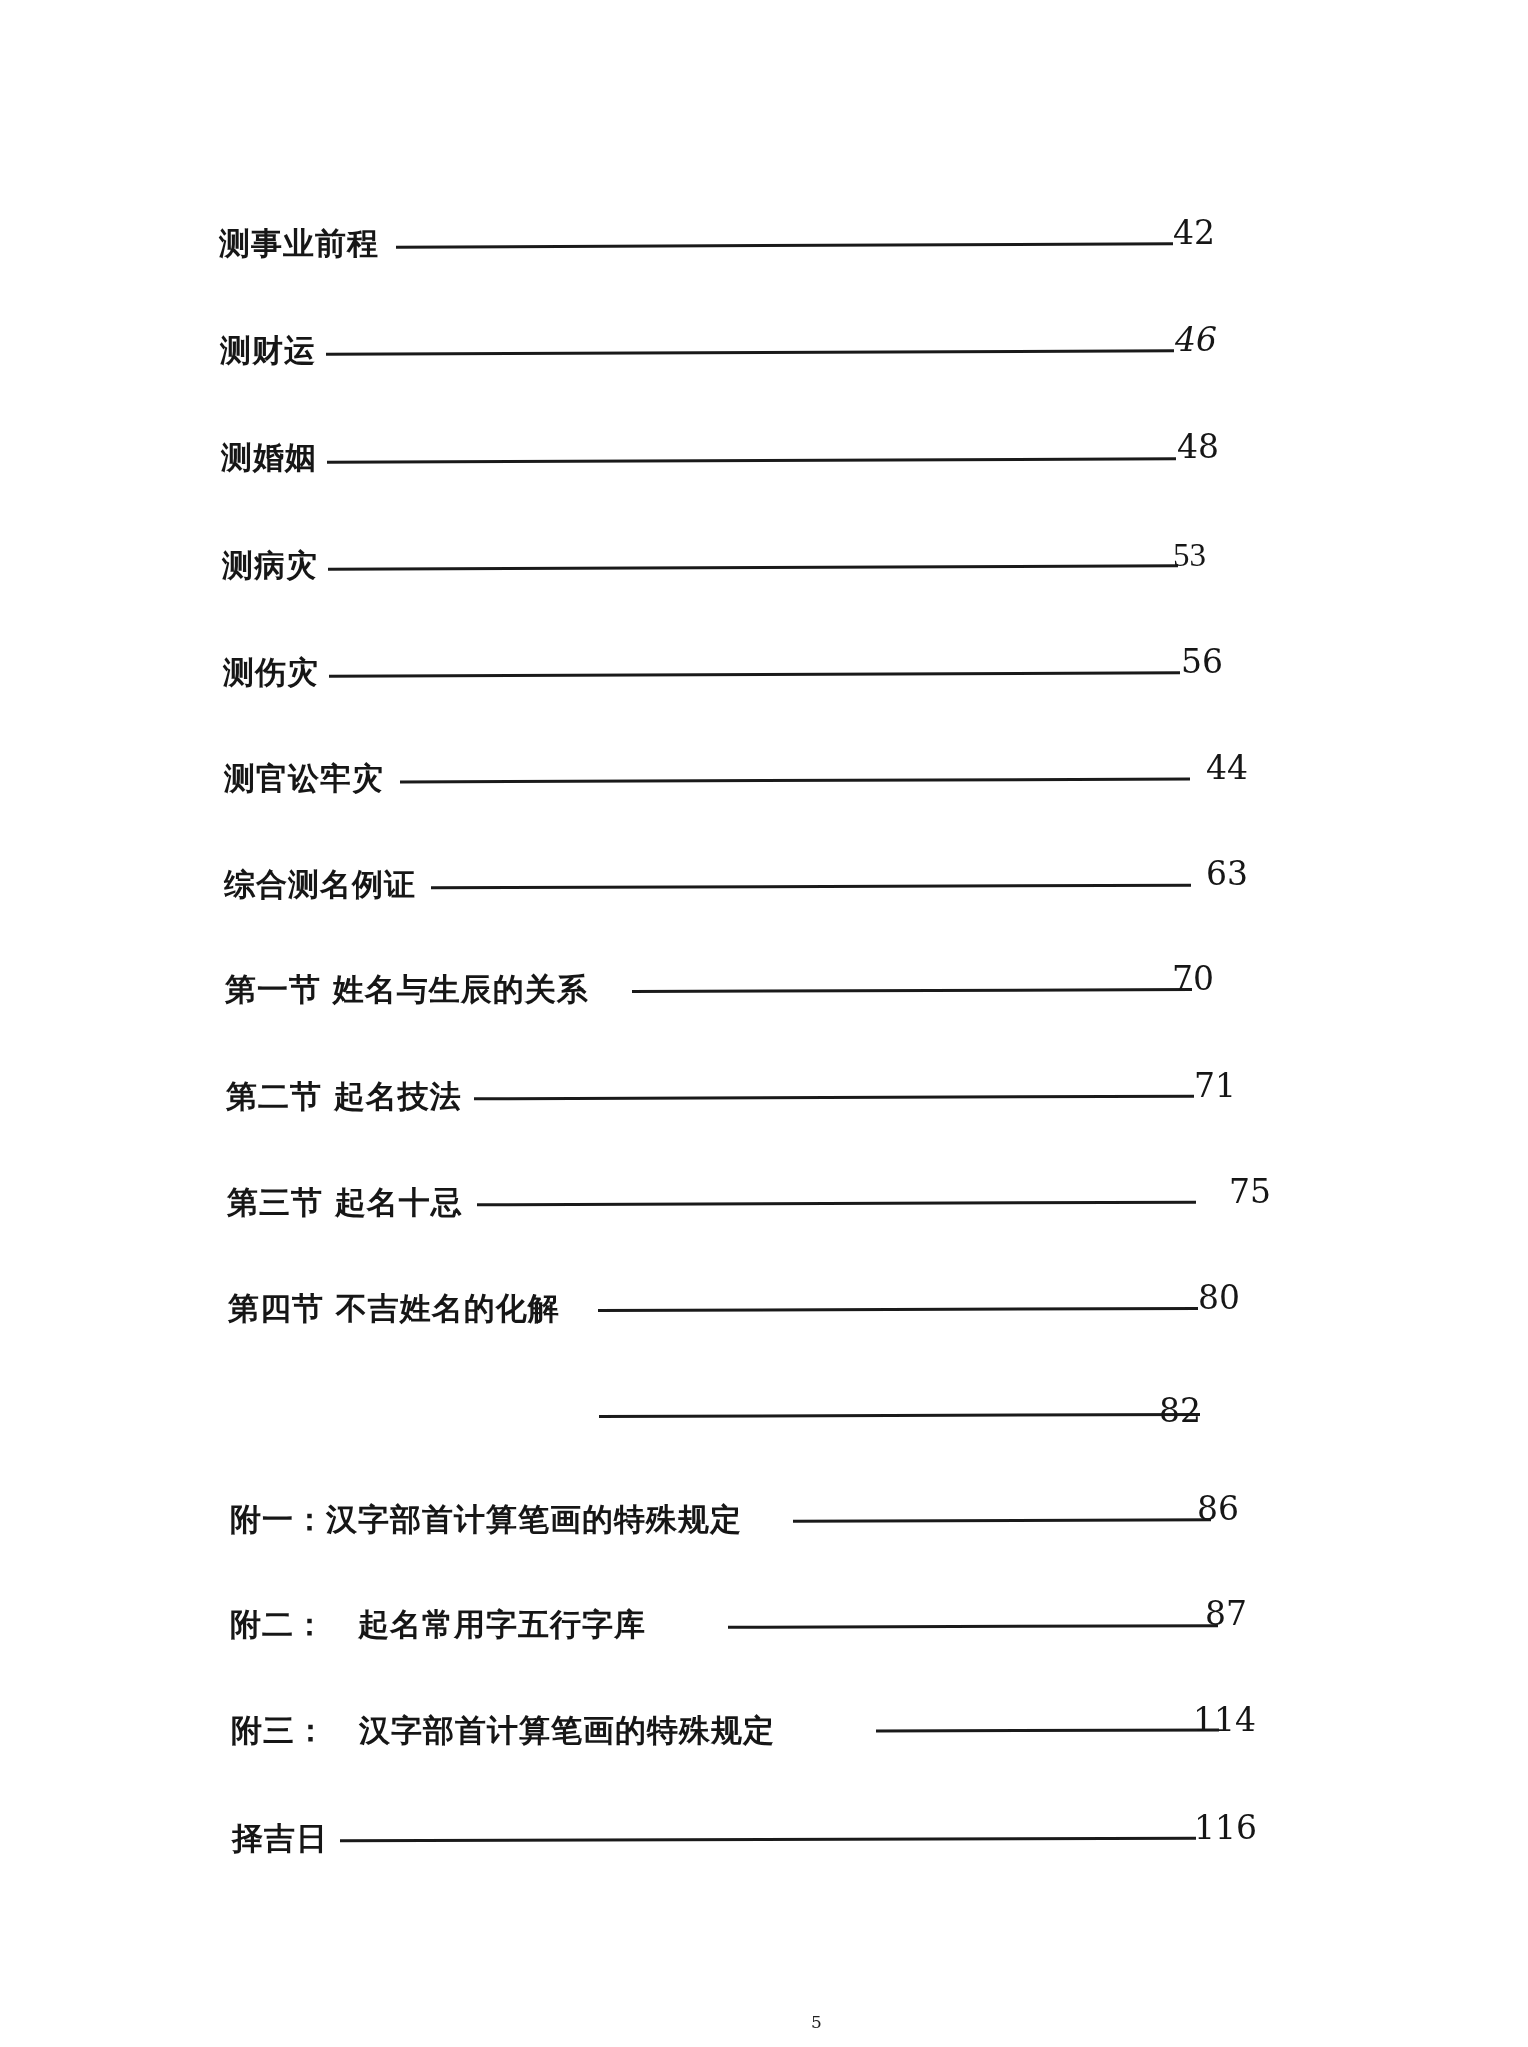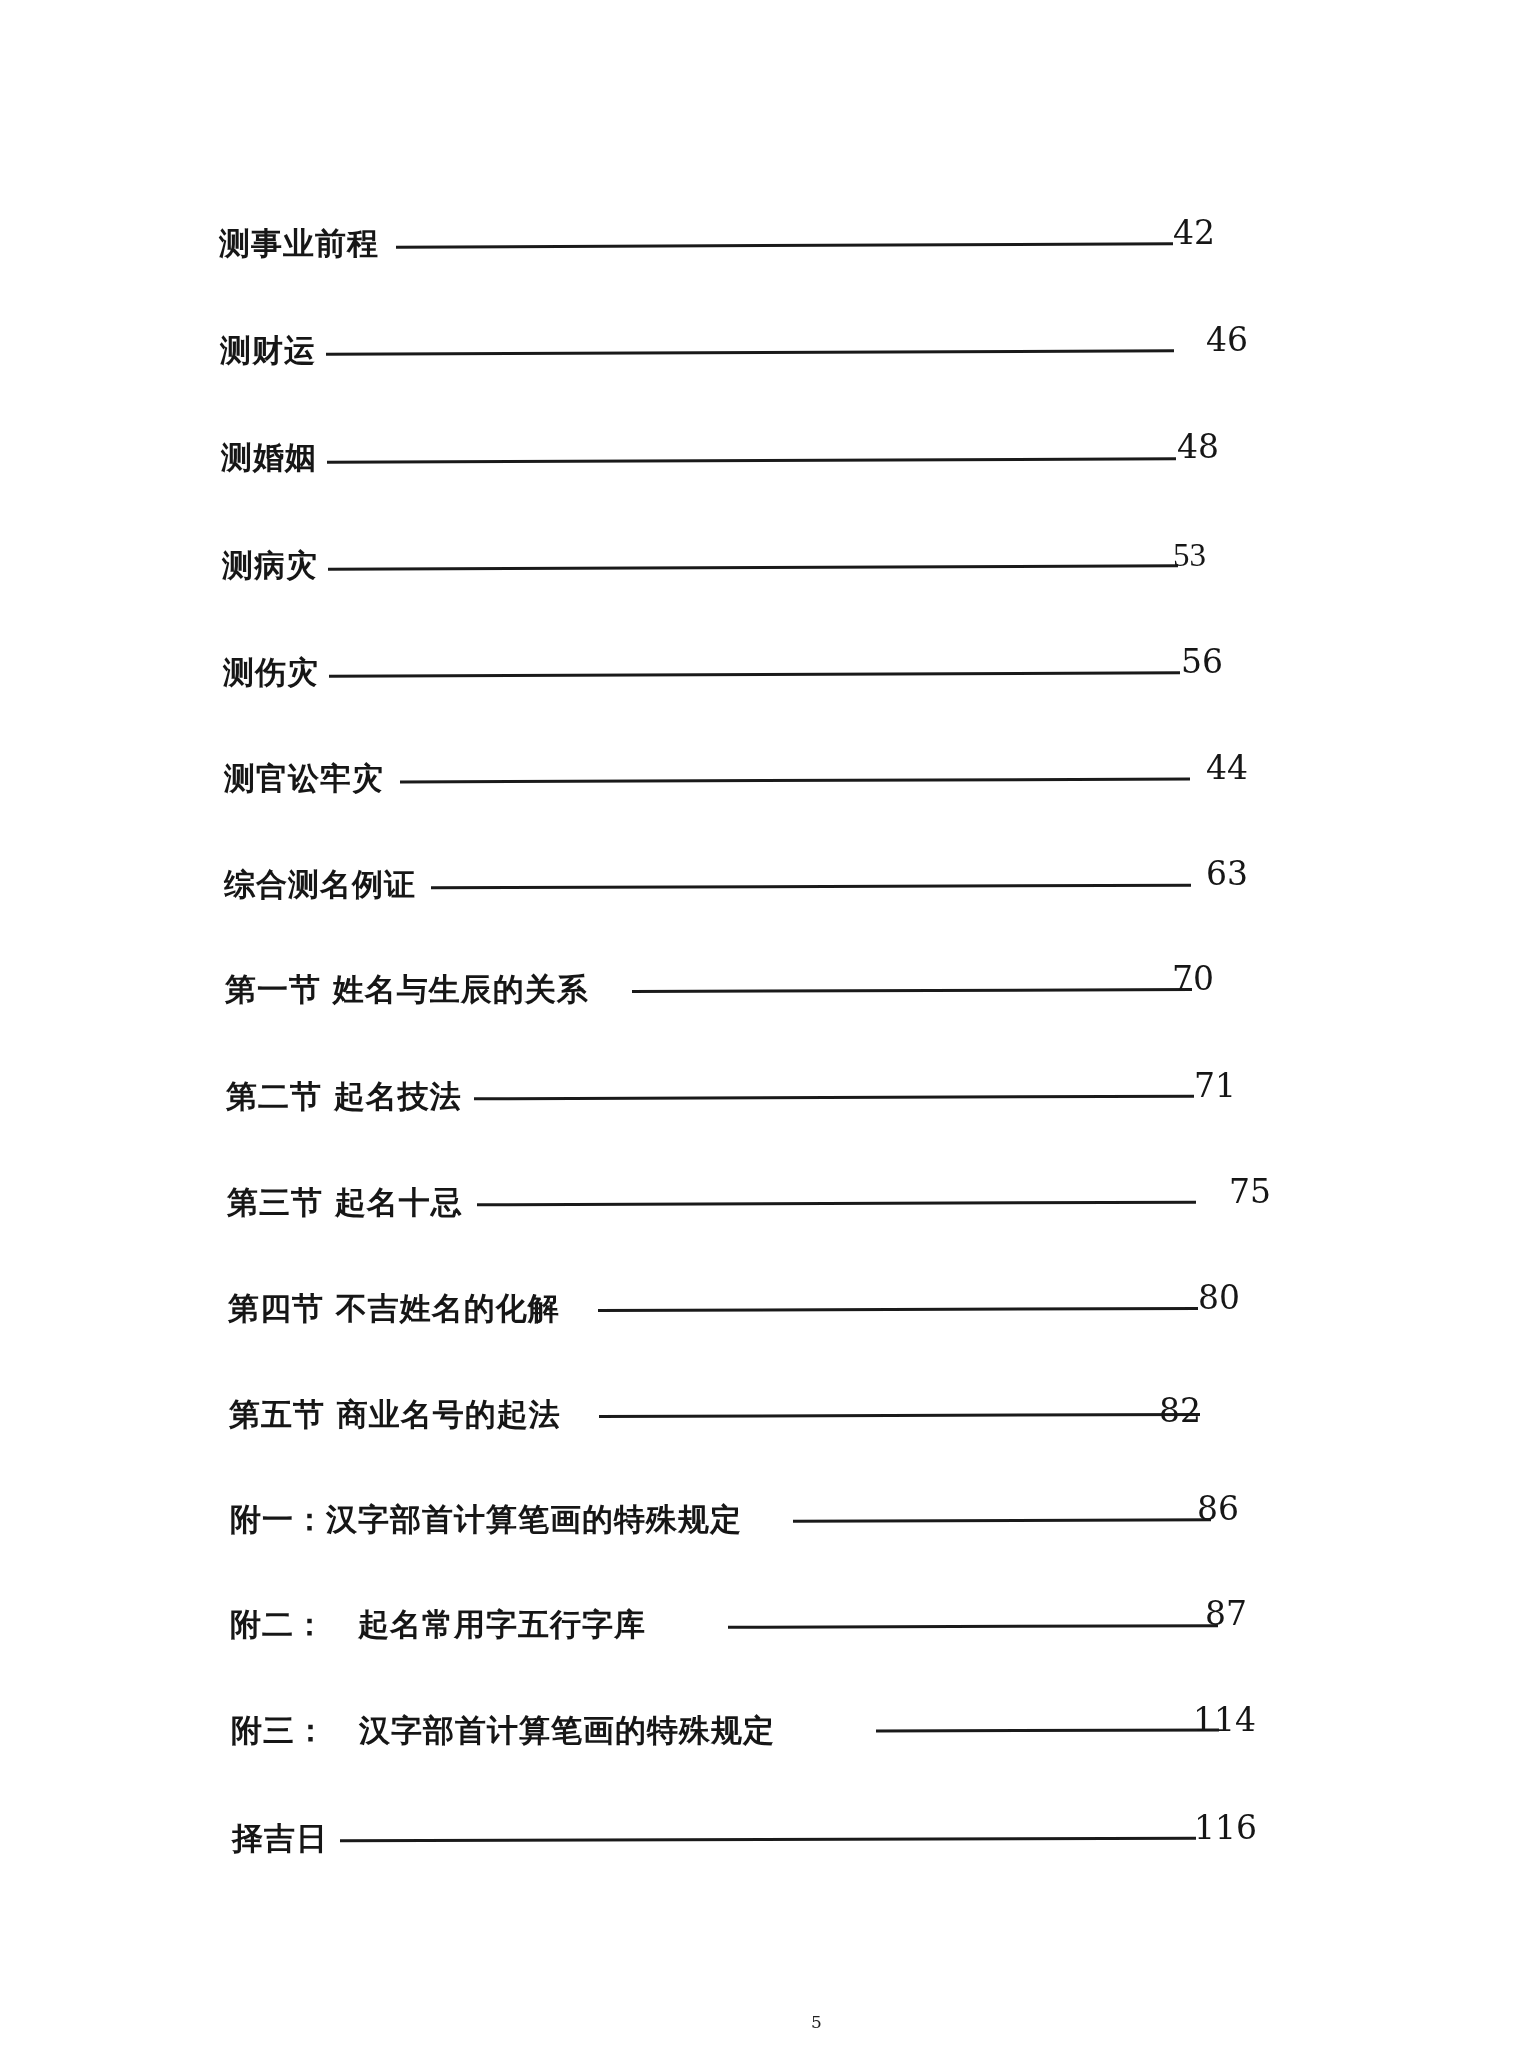--- a/index.html
+++ b/index.html
@@ -21,21 +21,21 @@
 <div>
   <div class="row" style="left:219px;top:223px;width:1020px;">
     <span class="title">测事业前程</span>
     <div class="leader" style="left:177px;top:21px;width:777px;transform:rotate(-0.25deg);"></div>
     <span class="num" style="left:954px;top:-10px;">42</span>
   </div>
 
   <div class="row" style="left:220px;top:330px;width:1020px;">
     <span class="title">测财运</span>
     <div class="leader" style="left:106px;top:21px;width:848px;transform:rotate(-0.22deg);"></div>
-    <span class="num" style="left:986px;top:-10px;">46</span>
+    <span class="num" style="left:955px;top:-10px;font-style:italic;">46</span>
   </div>
 
   <div class="row" style="left:221px;top:437px;width:1020px;">
     <span class="title">测婚姻</span>
     <div class="leader" style="left:106px;top:22px;width:849px;transform:rotate(-0.22deg);"></div>
     <span class="num" style="left:956px;top:-10px;">48</span>
   </div>
 
   <div class="row" style="left:222px;top:545px;width:1020px;">
     <span class="title">测病灾</span>
@@ -79,21 +79,20 @@
     <span class="num" style="left:970px;top:-10px;margin-left:32px;">75</span>
   </div>
 
   <div class="row" style="left:228px;top:1288px;width:1030px;">
     <span class="title">第四节 不吉姓名的化解</span>
     <div class="leader" style="left:370px;top:20px;width:600px;transform:rotate(-0.2deg);"></div>
     <span class="num" style="left:970px;top:-10px;">80</span>
   </div>
 
   <div class="row" style="left:229px;top:1394px;width:1030px;">
-    <span class="title">第五节 商业名号的起法</span>
     <div class="leader" style="left:370px;top:20px;width:601px;transform:rotate(-0.2deg);"></div>
     <span class="num" style="left:930px;top:-10px;margin-top:7px;">82</span>
   </div>
 
   <div class="row" style="left:230px;top:1499px;width:1040px;">
     <span class="title">附一：汉字部首计算笔画的特殊规定</span>
     <div class="leader" style="left:563px;top:20px;width:418px;transform:rotate(-0.2deg);"></div>
     <span class="num" style="left:967px;top:-10px;">86</span>
   </div>
 

